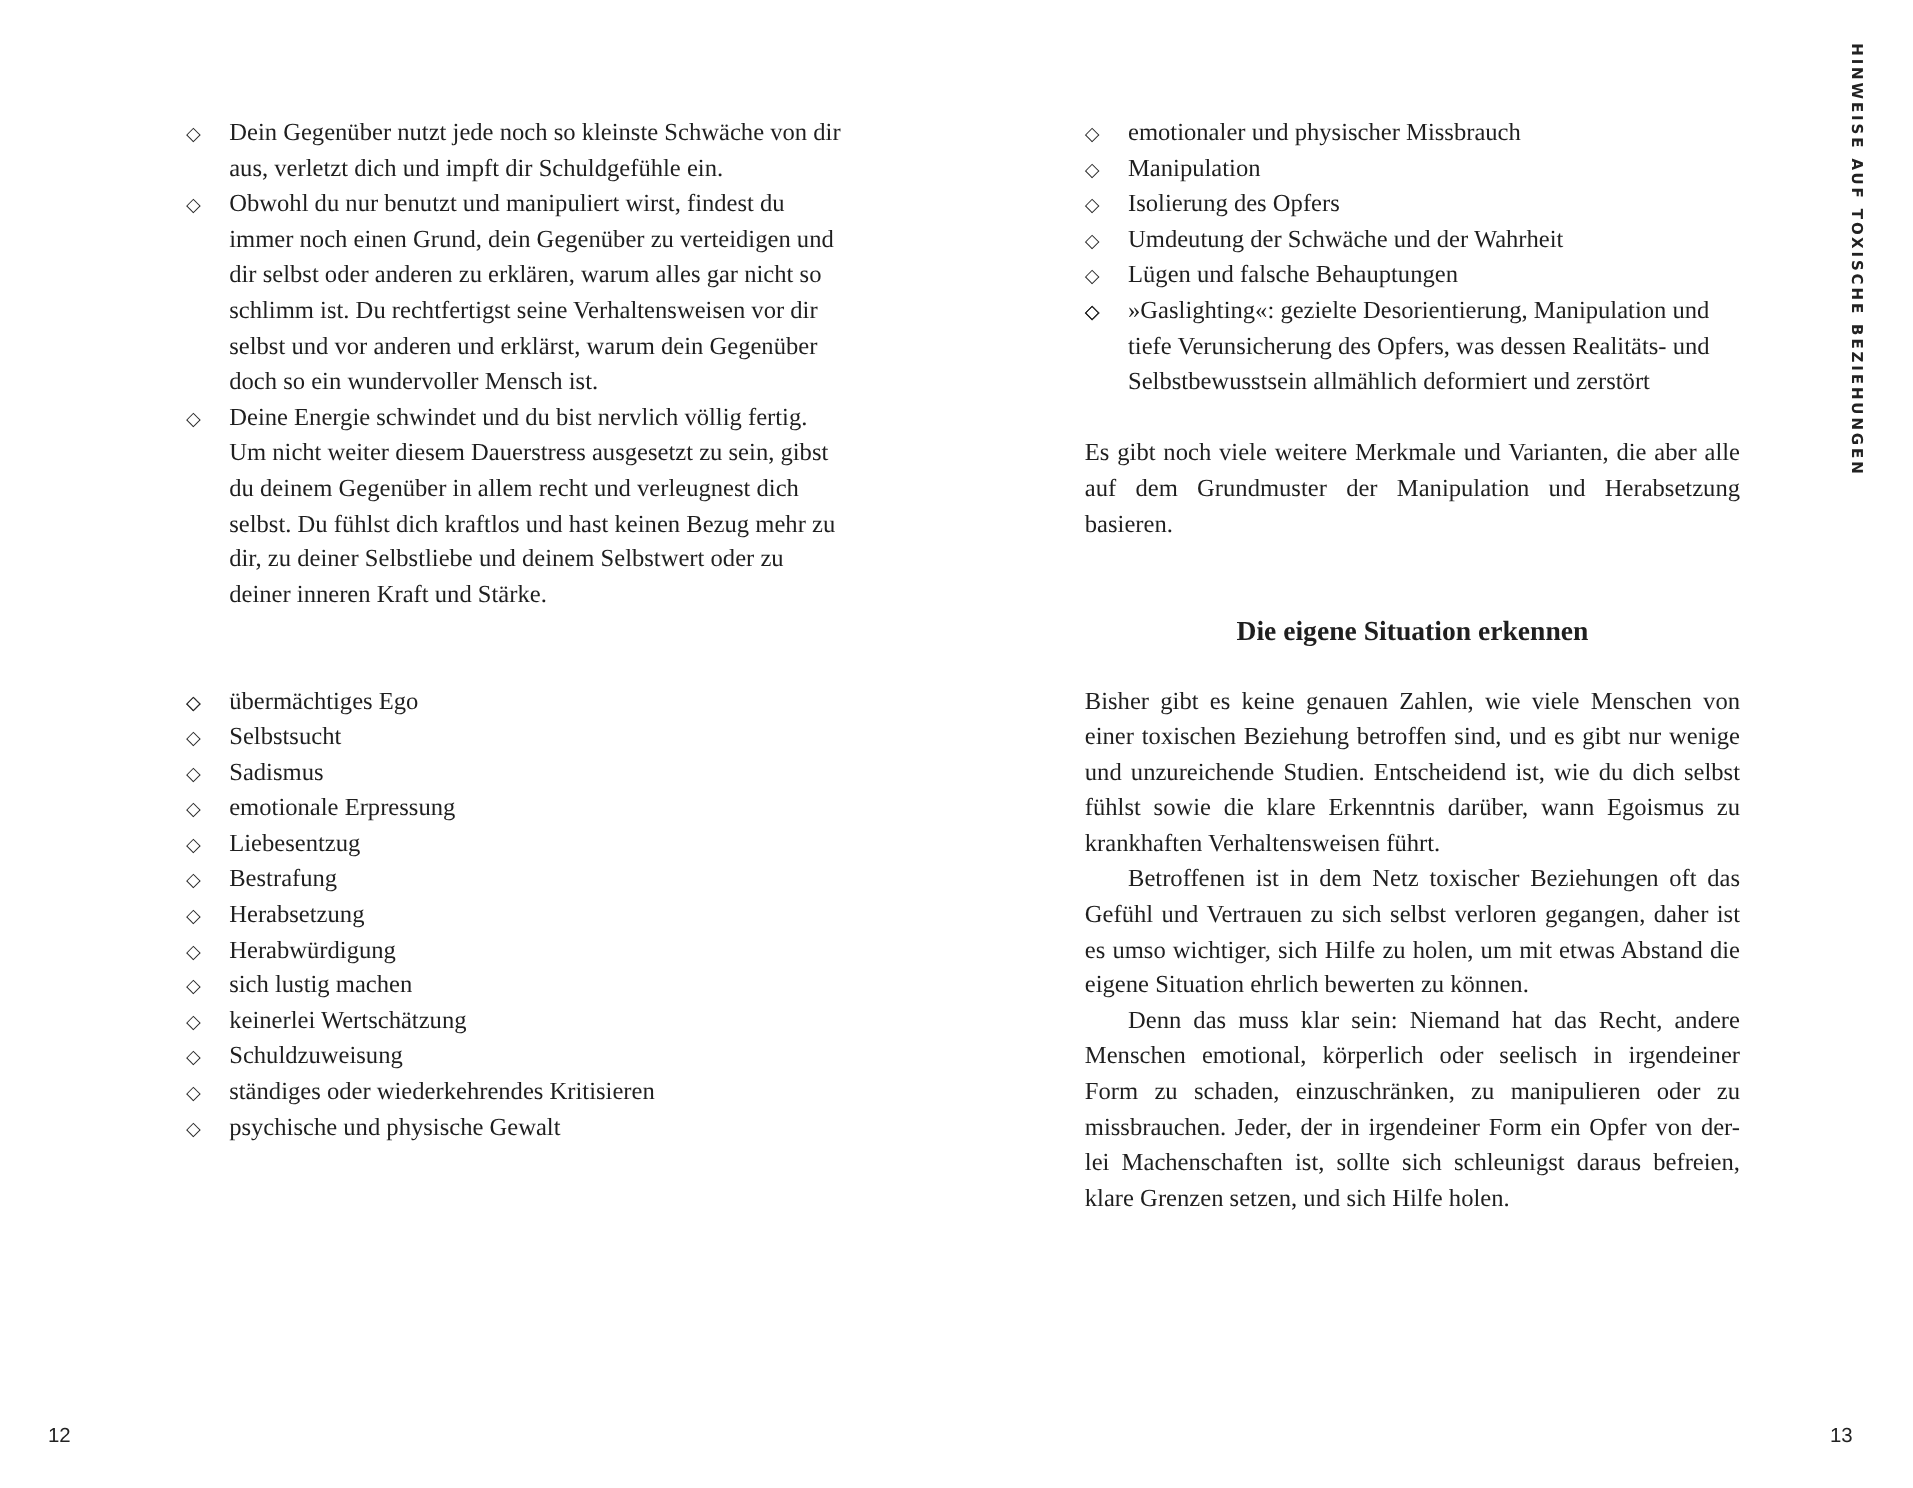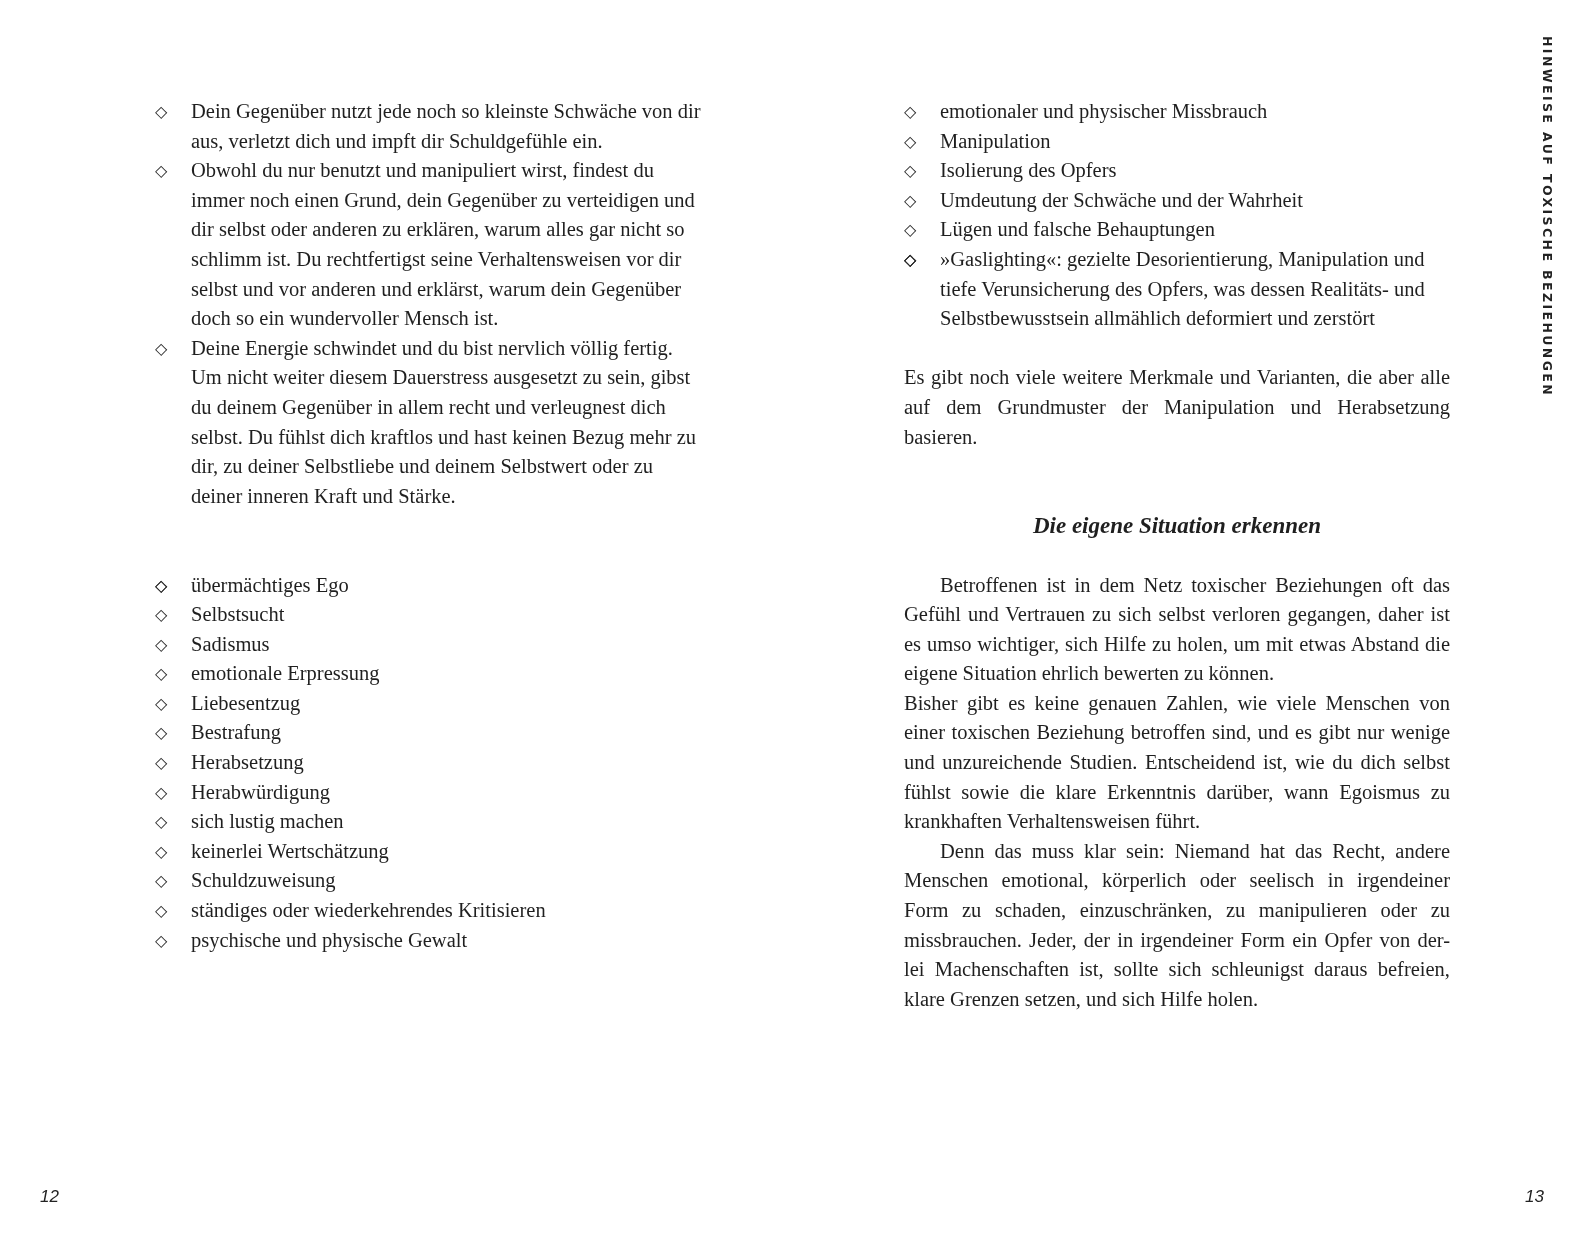--- a/index.html
+++ b/index.html
@@ -9,22 +9,22 @@
     .left-col { left: 155px; top: 97px; width: 548px; }
     .right-col { left: 904px; top: 97px; width: 546px; }
     ul.diamond { list-style: none; margin: 0; padding: 0; }
     ul.diamond li { position: relative; padding-left: 36px; }
     ul.diamond li .bullet { position: absolute; left: 0; top: 0; width: 20px; text-align: left; font-family: "DejaVu Sans", sans-serif; font-size: 16px; color: #2a2a2a; }
     p { margin: 0; }
     .justify { text-align: justify; }
     .gap-1 { height: 29.6px; }
     .gap-2 { height: 59.2px; }
     .indent { text-indent: 36px; }
-    .heading { font-style: italic; font-weight: bold; text-align: center; font-size: 23px; line-height: 29.6px; }
-    .page-number { position: absolute; top: 1187px; font-family: "Liberation Sans", "DejaVu Sans", sans-serif; font-size: 17px; color: #222; font-style: italic; }
+    .heading { font-weight: bold; text-align: center; font-size: 23px; line-height: 29.6px; }
+    .page-number { position: absolute; top: 1187px; font-family: "Liberation Sans", "DejaVu Sans", sans-serif; font-size: 17px; color: #222; }
     .running-head { position: absolute; left: 1540px; top: 36px; writing-mode: vertical-rl; font-family: "DejaVu Sans", sans-serif; font-size: 12.5px; letter-spacing: 2.4px; font-weight: bold; color: #222; }
   </style>
 </head>
 <body>
 
 <div class="page" style="left:0;width:797px;">
   <div class="col left-col">
     <ul class="diamond">
       <li><span class="bullet">◇</span><span>Dein Gegenüber nutzt jede noch so kleinste Schwäche von dir aus, verletzt dich und impft dir Schuldgefühle ein.</span></li>
       <li><span class="bullet">◇</span><span>Obwohl du nur benutzt und manipuliert wirst, findest du immer noch einen Grund, dein Gegenüber zu verteidigen und dir selbst oder anderen zu erklären, warum alles gar nicht so schlimm ist. Du rechtfertigst seine Verhaltensweisen vor dir selbst und vor anderen und erklärst, warum dein Gegenüber doch so ein wundervoller Mensch ist.</span></li>
@@ -63,18 +63,18 @@
     <li><span class="bullet">◇</span><span>Lügen und falsche Behauptungen</span></li>
     <li><span class="bullet">◇</span></li>
     <li><span class="bullet">◇</span></li>
     <li><span class="bullet">◇</span><span>»Gaslighting«: gezielte Desorientierung, Manipulation und tiefe Verunsicherung des Opfers, was dessen Realitäts- und Selbstbewusstsein allmählich deformiert und zerstört</span></li>
   </ul>
   <div class="gap-1"></div>
   <p class="justify">Es gibt noch viele weitere Merkmale und Varianten, die aber alle auf dem Grundmuster der Manipulation und Herabsetzung basieren.</p>
   <div class="gap-2"></div>
   <h2 class="heading" style="margin:0;">Die eigene Situation erkennen</h2>
   <div class="gap-1"></div>
+  <p class="justify">Bisher gibt es keine genauen Zahlen, wie viele Menschen von einer toxischen Beziehung betroffen sind, und es gibt nur wenige und unzureichende Studien. Entscheidend ist, wie du dich selbst fühlst sowie die klare Erkenntnis darüber, wann Egoismus zu krankhaften Verhaltensweisen führt.</p>
   <p class="justify indent">Betroffenen ist in dem Netz toxischer Beziehungen oft das Gefühl und Vertrauen zu sich selbst verloren gegangen, daher ist es umso wichtiger, sich Hilfe zu holen, um mit etwas Abstand die eigene Situation ehrlich bewerten zu können.</p>
-  <p class="justify">Bisher gibt es keine genauen Zahlen, wie viele Menschen von einer toxischen Beziehung betroffen sind, und es gibt nur wenige und unzureichende Studien. Entscheidend ist, wie du dich selbst fühlst sowie die klare Erkenntnis darüber, wann Egoismus zu krankhaften Verhaltensweisen führt.</p>
   <p class="justify indent">Denn das muss klar sein: Niemand hat das Recht, andere Menschen emotional, körperlich oder seelisch in irgendeiner Form zu schaden, einzuschränken, zu manipulieren oder zu missbrauchen. Jeder, der in irgendeiner Form ein Opfer von der-lei Machenschaften ist, sollte sich schleunigst daraus befreien, klare Grenzen setzen, und sich Hilfe holen.</p>
 </div>
 <div class="running-head">HINWEISE AUF TOXISCHE BEZIEHUNGEN</div>
 <div class="page-number" style="left:1525px;">13</div>
 
 </body></html>

